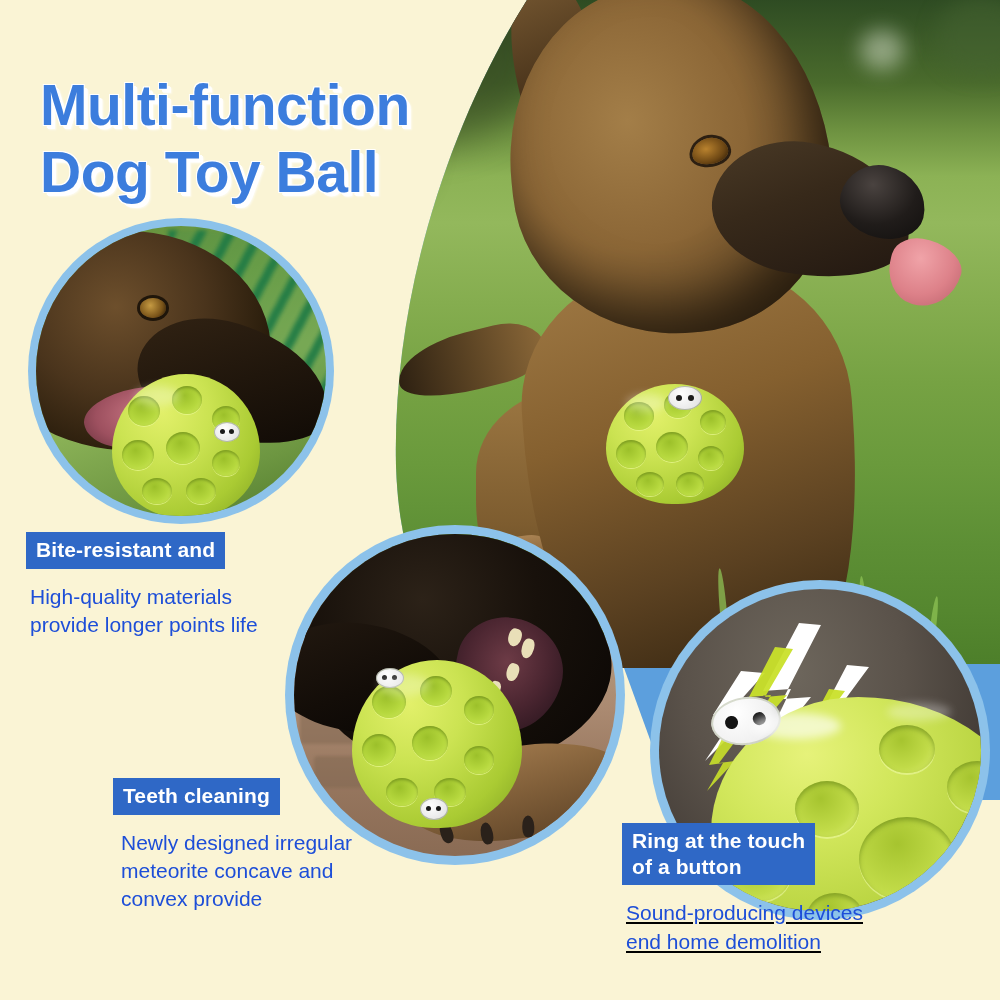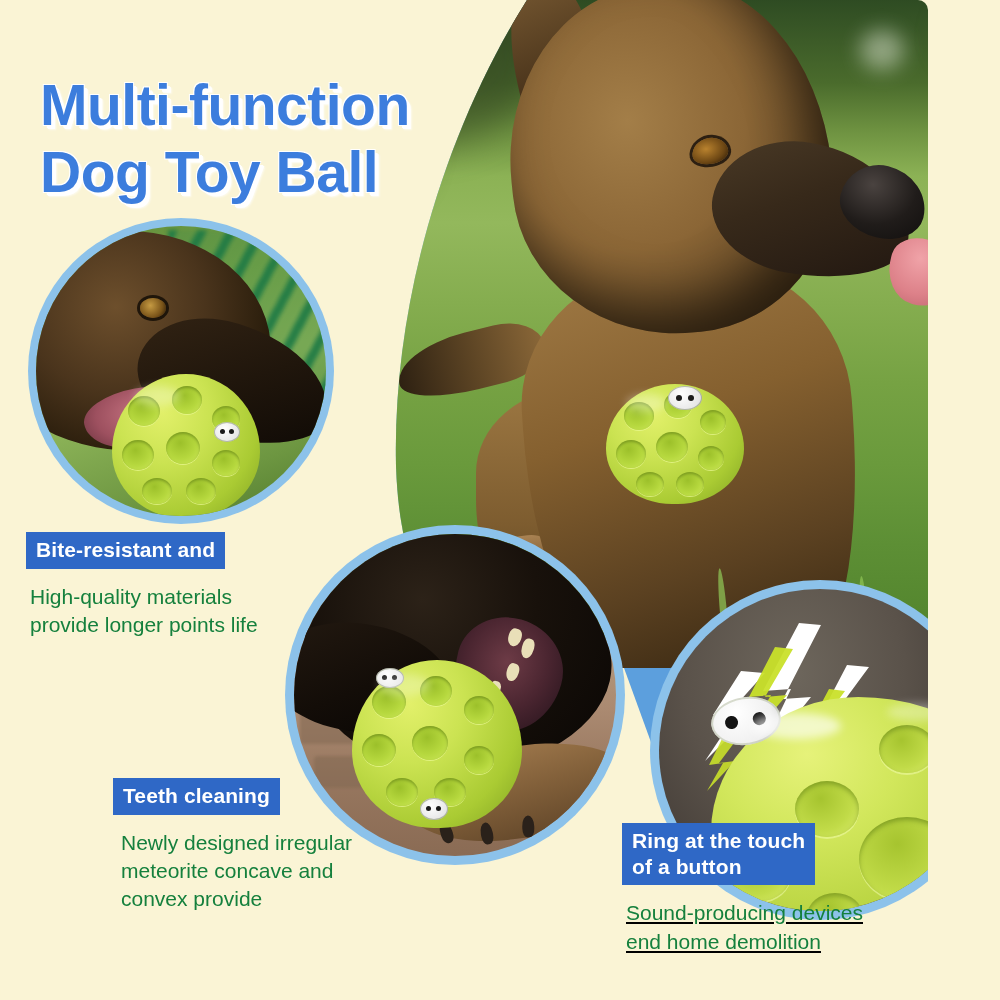--- a/index.html
+++ b/index.html
@@ -2,21 +2,21 @@
 <html><head>
 <meta charset="utf-8">
 <title>Multi-function Dog Toy Ball</title>
 <style>
   html,body{margin:0;padding:0;}
   body{
     width:1000px;height:1000px;overflow:hidden;
     font-family:"Liberation Sans","DejaVu Sans",sans-serif;
     background:#faf4d5;
   }
-  #poster{position:relative;width:928px;height:1000px;overflow:hidden;background:#faf4d5;border-radius:10px;}
+  #poster{position:relative;width:1000px;height:1000px;overflow:hidden;background:#faf4d5;}
 
   
   .abs{position:absolute;}
 
   
   .sky-wedge{
     left:600px;top:470px;width:400px;height:330px;
     background:#5c9fdd;
     clip-path:polygon(0% 40%, 100% 0%, 100% 100%, 18% 100%);
   }
@@ -252,21 +252,21 @@
   .title .l2{display:block;}
 
   
   .tag{
     display:inline-block;background:#2f68c6;color:#fff;
     font-size:21px;font-weight:700;line-height:1.22;
     padding:5px 10px 6px 10px;letter-spacing:0.1px;
   }
   .tag .tl2{display:block;}
   .desc{
-    color:#15803d;font-size:21px;line-height:1.35;font-weight:400;
+    color:#1d4ed8;font-size:21px;line-height:1.35;font-weight:400;
     margin-top:14px;
   }
   .desc span{display:block;}
 
   .feat1{left:26px;top:532px;width:300px;}
   .feat1 .desc{margin-left:4px;}
   .feat2{left:113px;top:778px;width:300px;}
   .feat2 .desc{margin-left:8px;}
   .feat3{left:622px;top:823px;width:330px;text-decoration:underline;}
   .feat3 .desc{margin-left:4px;}

